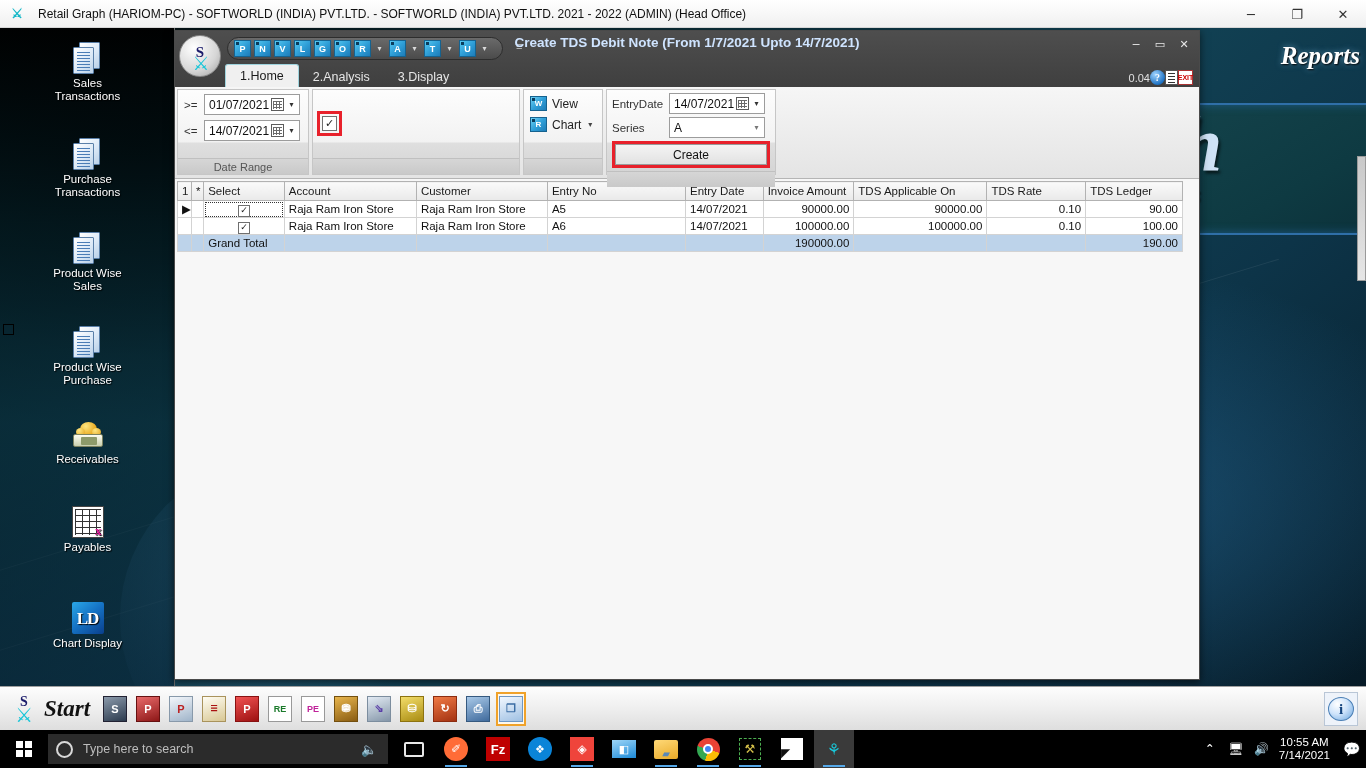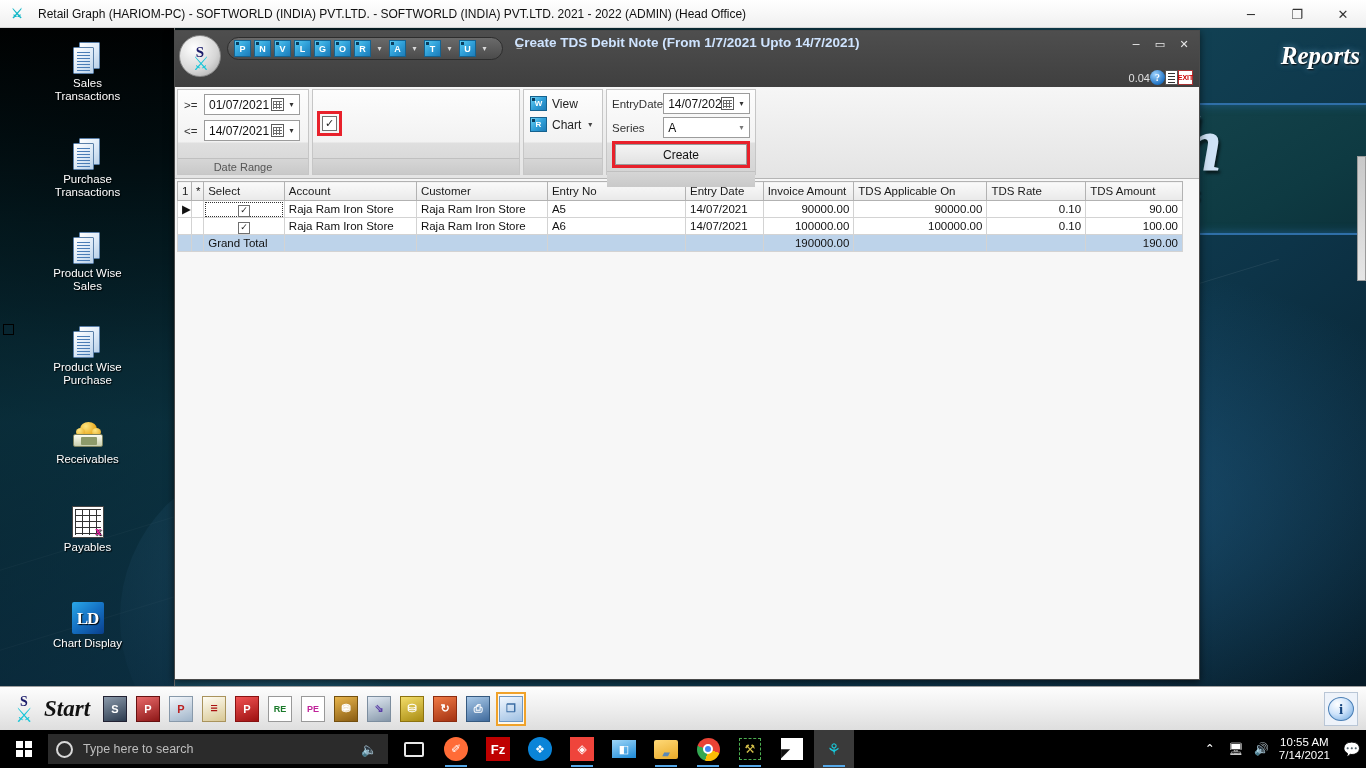--- a/index.html
+++ b/index.html
@@ -565,20 +565,25 @@
         <div class="qat-more" style="position:absolute; left:337px; top:9px; color:#ccc; font-size:11px;">≡</div>
 
         <div class="mdi-title">Create TDS Debit Note (From 1/7/2021 Upto 14/7/2021)</div>
 
         <div class="mdi-winbtns">
           <div>─</div>
           <div>▭</div>
           <div>✕</div>
         </div>
 
+        <div class="tabrow">
+          <div class="tab active">1.Home</div>
+          <div class="tab">2.Analysis</div>
+          <div class="tab">3.Display</div>
+        </div>
 
         <div class="mdi-rightinfo">
           <div class="num">0.04</div>
           <div class="ico-help">?</div>
           <div class="ico-doc2"></div>
           <div class="ico-exit">EXIT</div>
         </div>
       </div>
 
       <div class="ribbon">
@@ -624,21 +629,21 @@
             </div>
             <div class="vbtn">
               <span class="ic">R</span>
               <span class="tx">Chart</span>
               <span class="car">▾</span>
             </div>
           </div>
           <div class="cap">&nbsp;</div>
         </div>
 
-        <div class="rgroup" style="width:150px;">
+        <div class="rgroup" style="width:170px;">
           <div class="body" style="padding:3px 5px;">
             <div class="entryrow">
               <div class="lb">EntryDate</div>
               <div class="dtpicker">
                 <span>14/07/2021</span>
                 <span class="calglyph"></span>
                 <span class="drop">▾</span>
               </div>
             </div>
             <div class="entryrow">
@@ -677,21 +682,21 @@
               <th style="text-align:center">1</th>
               <th style="text-align:center">*</th>
               <th>Select</th>
               <th>Account</th>
               <th>Customer</th>
               <th>Entry No</th>
               <th>Entry Date</th>
               <th class="num">Invoice Amount</th>
               <th class="num">TDS Applicable On</th>
               <th class="num">TDS Rate</th>
-              <th class="num">TDS Amount</th>
+              <th class="num">TDS Ledger</th>
             </tr>
           </thead>
           <tbody>
             <tr>
               <td class="sel-marker">▶</td>
               <td></td>
               <td class="cell-check focused">
                 <span class="gchk">✓</span>
               </td>
               <td>Raja Ram Iron Store</td>

